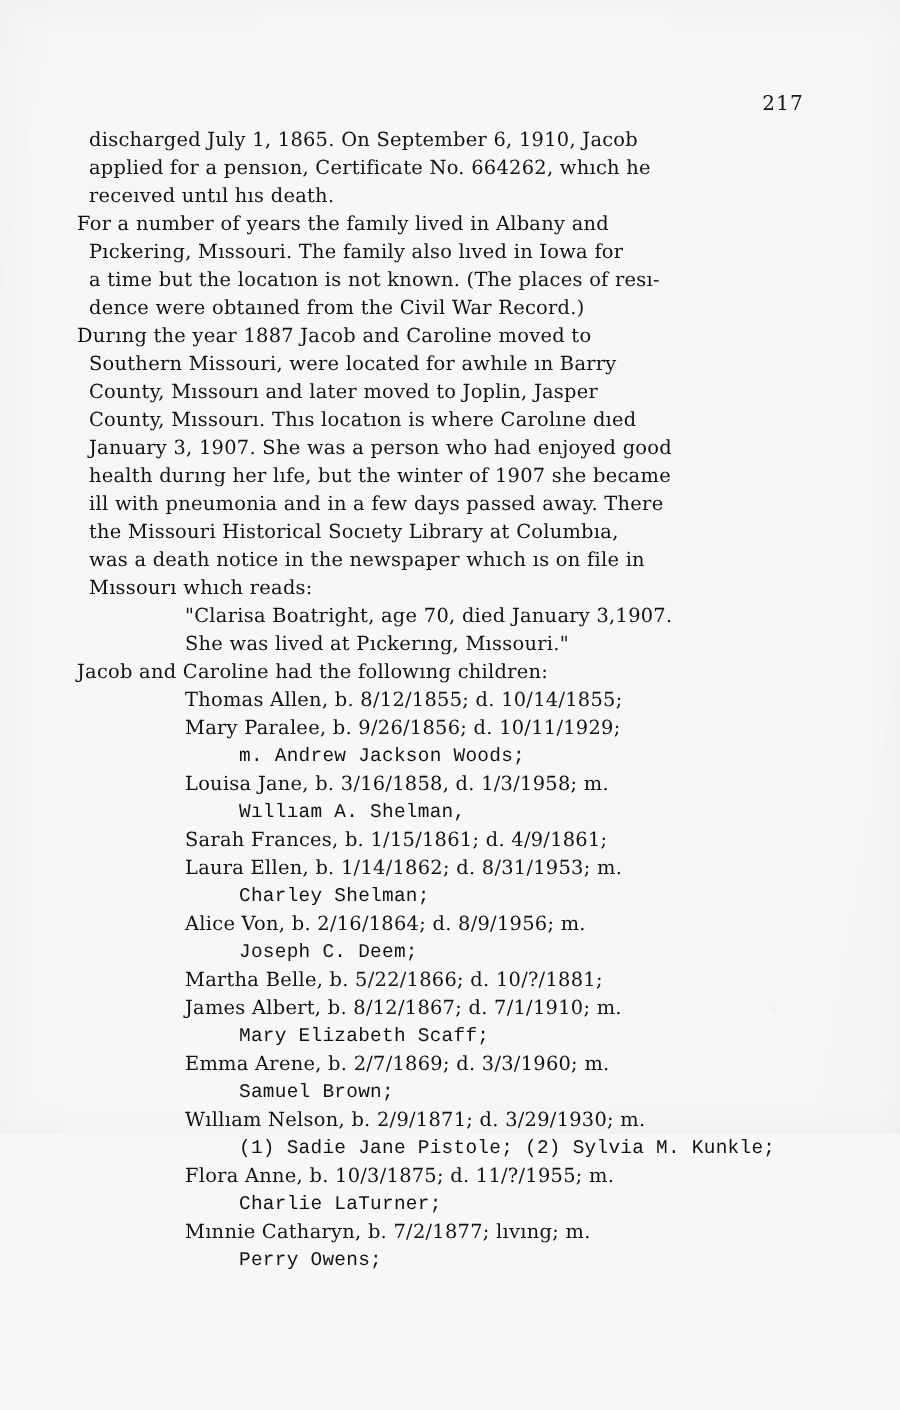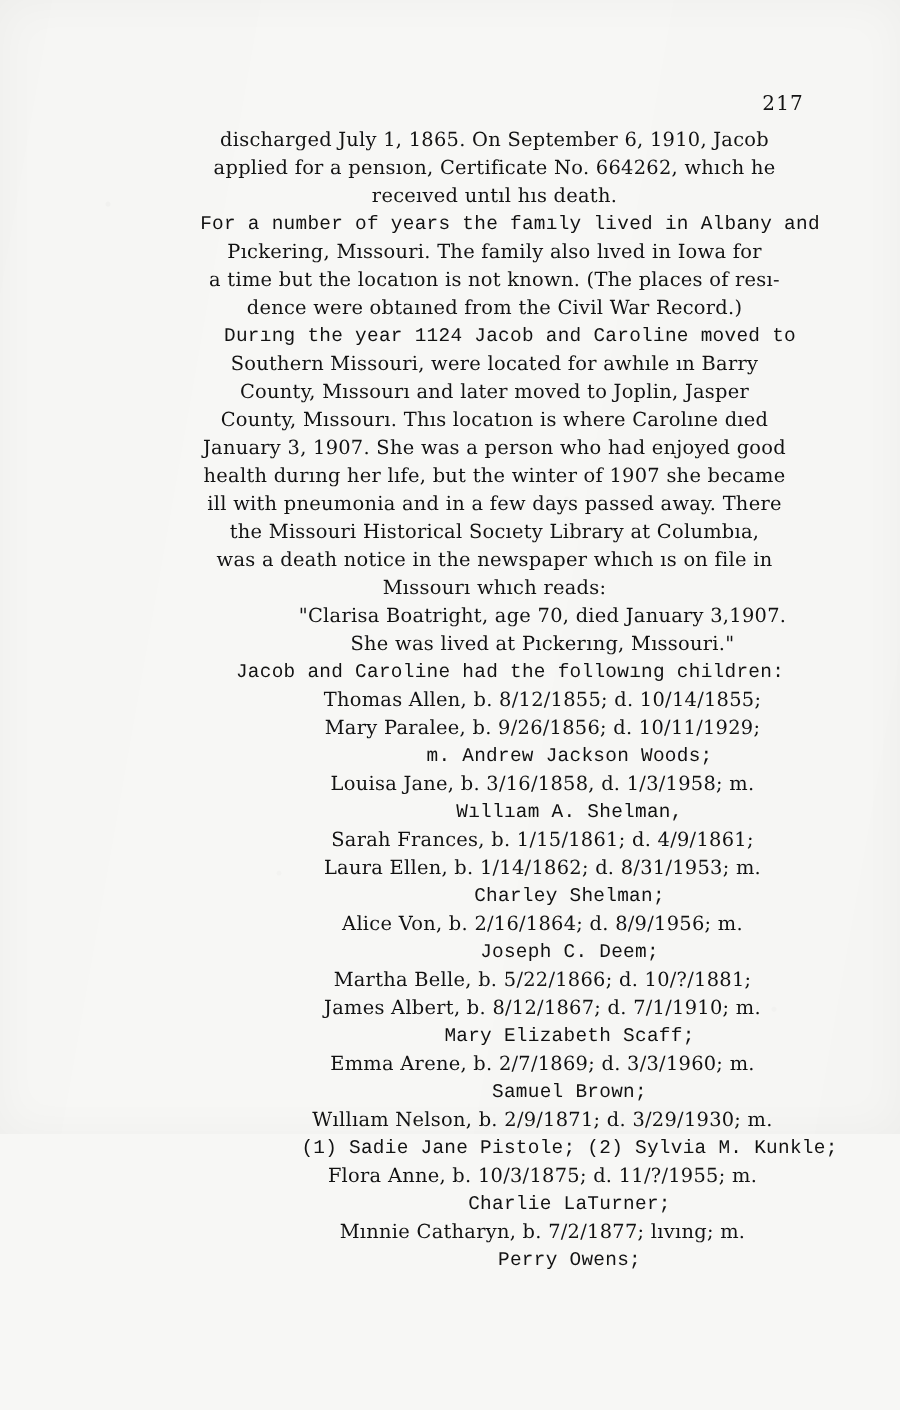--- a/index.html
+++ b/index.html
@@ -33,38 +33,37 @@
     letter-spacing: 1.2px;
     color: #141414;
   }
 
   
   .textblock {
     position: absolute;
     left: 0;
     top: 126px;
     width: 900px;
-    text-align: center;
   }
 
   .ln {
     display: block;
     height: 28px;
     line-height: 28px;
     font-family: "DejaVu Serif", serif;
     font-size: 19.4px;
     letter-spacing: 0.28px;
     white-space: pre;
     color: #121212;
     text-rendering: geometricPrecision;
   }
 
   
   .i0  { padding-left: 89px; }   
-  .i1  { padding-left: 120px; font-family: Liberation Mono, monospace; }  
+  .i1  { padding-left: 77px; }  
   .i2  { padding-left: 185px; }  
   .i3  { padding-left: 239px; font-family: Liberation Mono, monospace; }  
 
   
   .grain {
     position: absolute;
     inset: 0;
     pointer-events: none;
     opacity: .5;
     background:
@@ -89,21 +88,21 @@
   <div class="folio">217</div>
 
   <div class="textblock">
       <span class="ln i0">discharged July 1, 1865. On September 6, 1910, Jacob</span>
       <span class="ln i0">applied for a pensıon, Certificate No. 664262, whıch he</span>
       <span class="ln i0">receıved untıl hıs death.</span>
       <span class="ln i1">For a number of years the famıly lived in Albany and</span>
       <span class="ln i0">Pıckering, Mıssouri. The family also lıved in Iowa for</span>
       <span class="ln i0">a time but the locatıon is not known. (The places of resı-</span>
       <span class="ln i0">dence were obtaıned from the Civil War Record.)</span>
-      <span class="ln i1">Durıng the year 1124 Jacob and Caroline moved to</span>
+      <span class="ln i1">Durıng the year 1887 Jacob and Caroline moved to</span>
       <span class="ln i0">Southern Missouri, were located for awhıle ın Barry</span>
       <span class="ln i0">County, Mıssourı and later moved to Joplin, Jasper</span>
       <span class="ln i0">County, Mıssourı. Thıs locatıon is where Carolıne dıed</span>
       <span class="ln i0">January 3, 1907. She was a person who had enjoyed good</span>
       <span class="ln i0">health durıng her lıfe, but the winter of 1907 she became</span>
       <span class="ln i0">ill with pneumonia and in a few days passed away. There</span>
       <span class="ln i0">the Missouri Historical Socıety Library at Columbıa,</span>
       <span class="ln i0">was a death notice in the newspaper whıch ıs on file in</span>
       <span class="ln i0">Mıssourı whıch reads:</span>
       <span class="ln i2">"Clarisa Boatright, age 70, died January 3,1907.</span>

